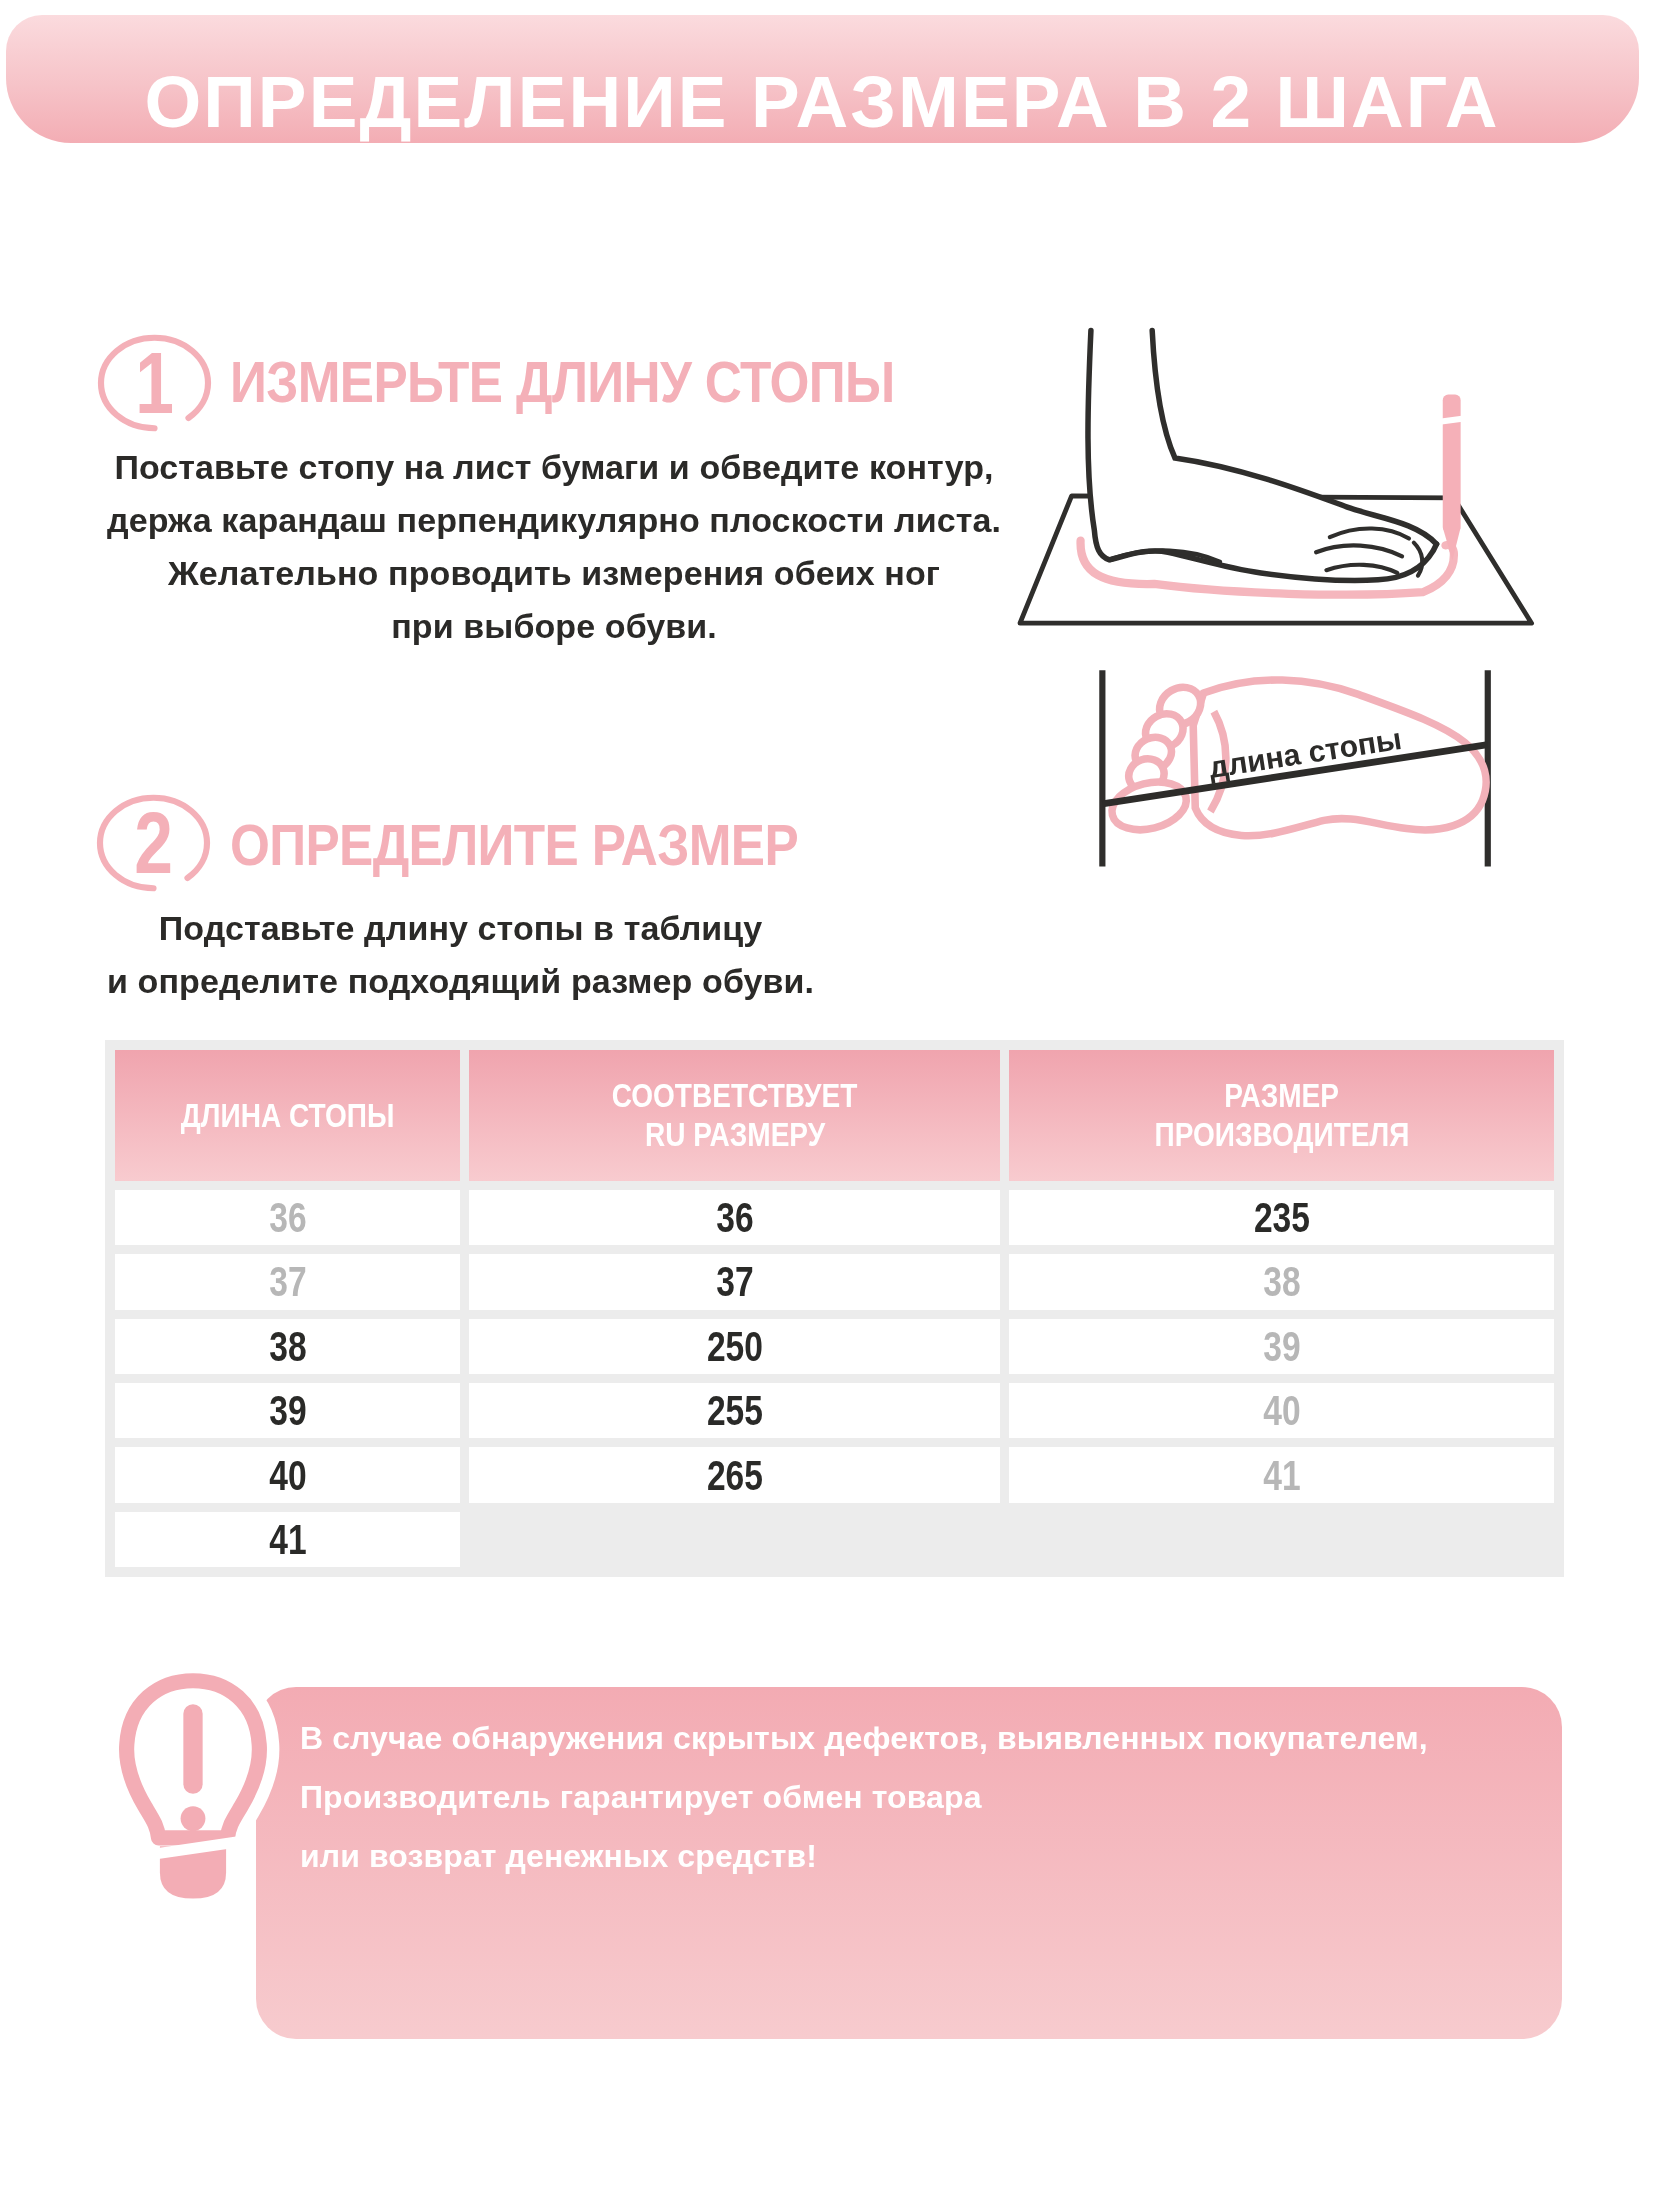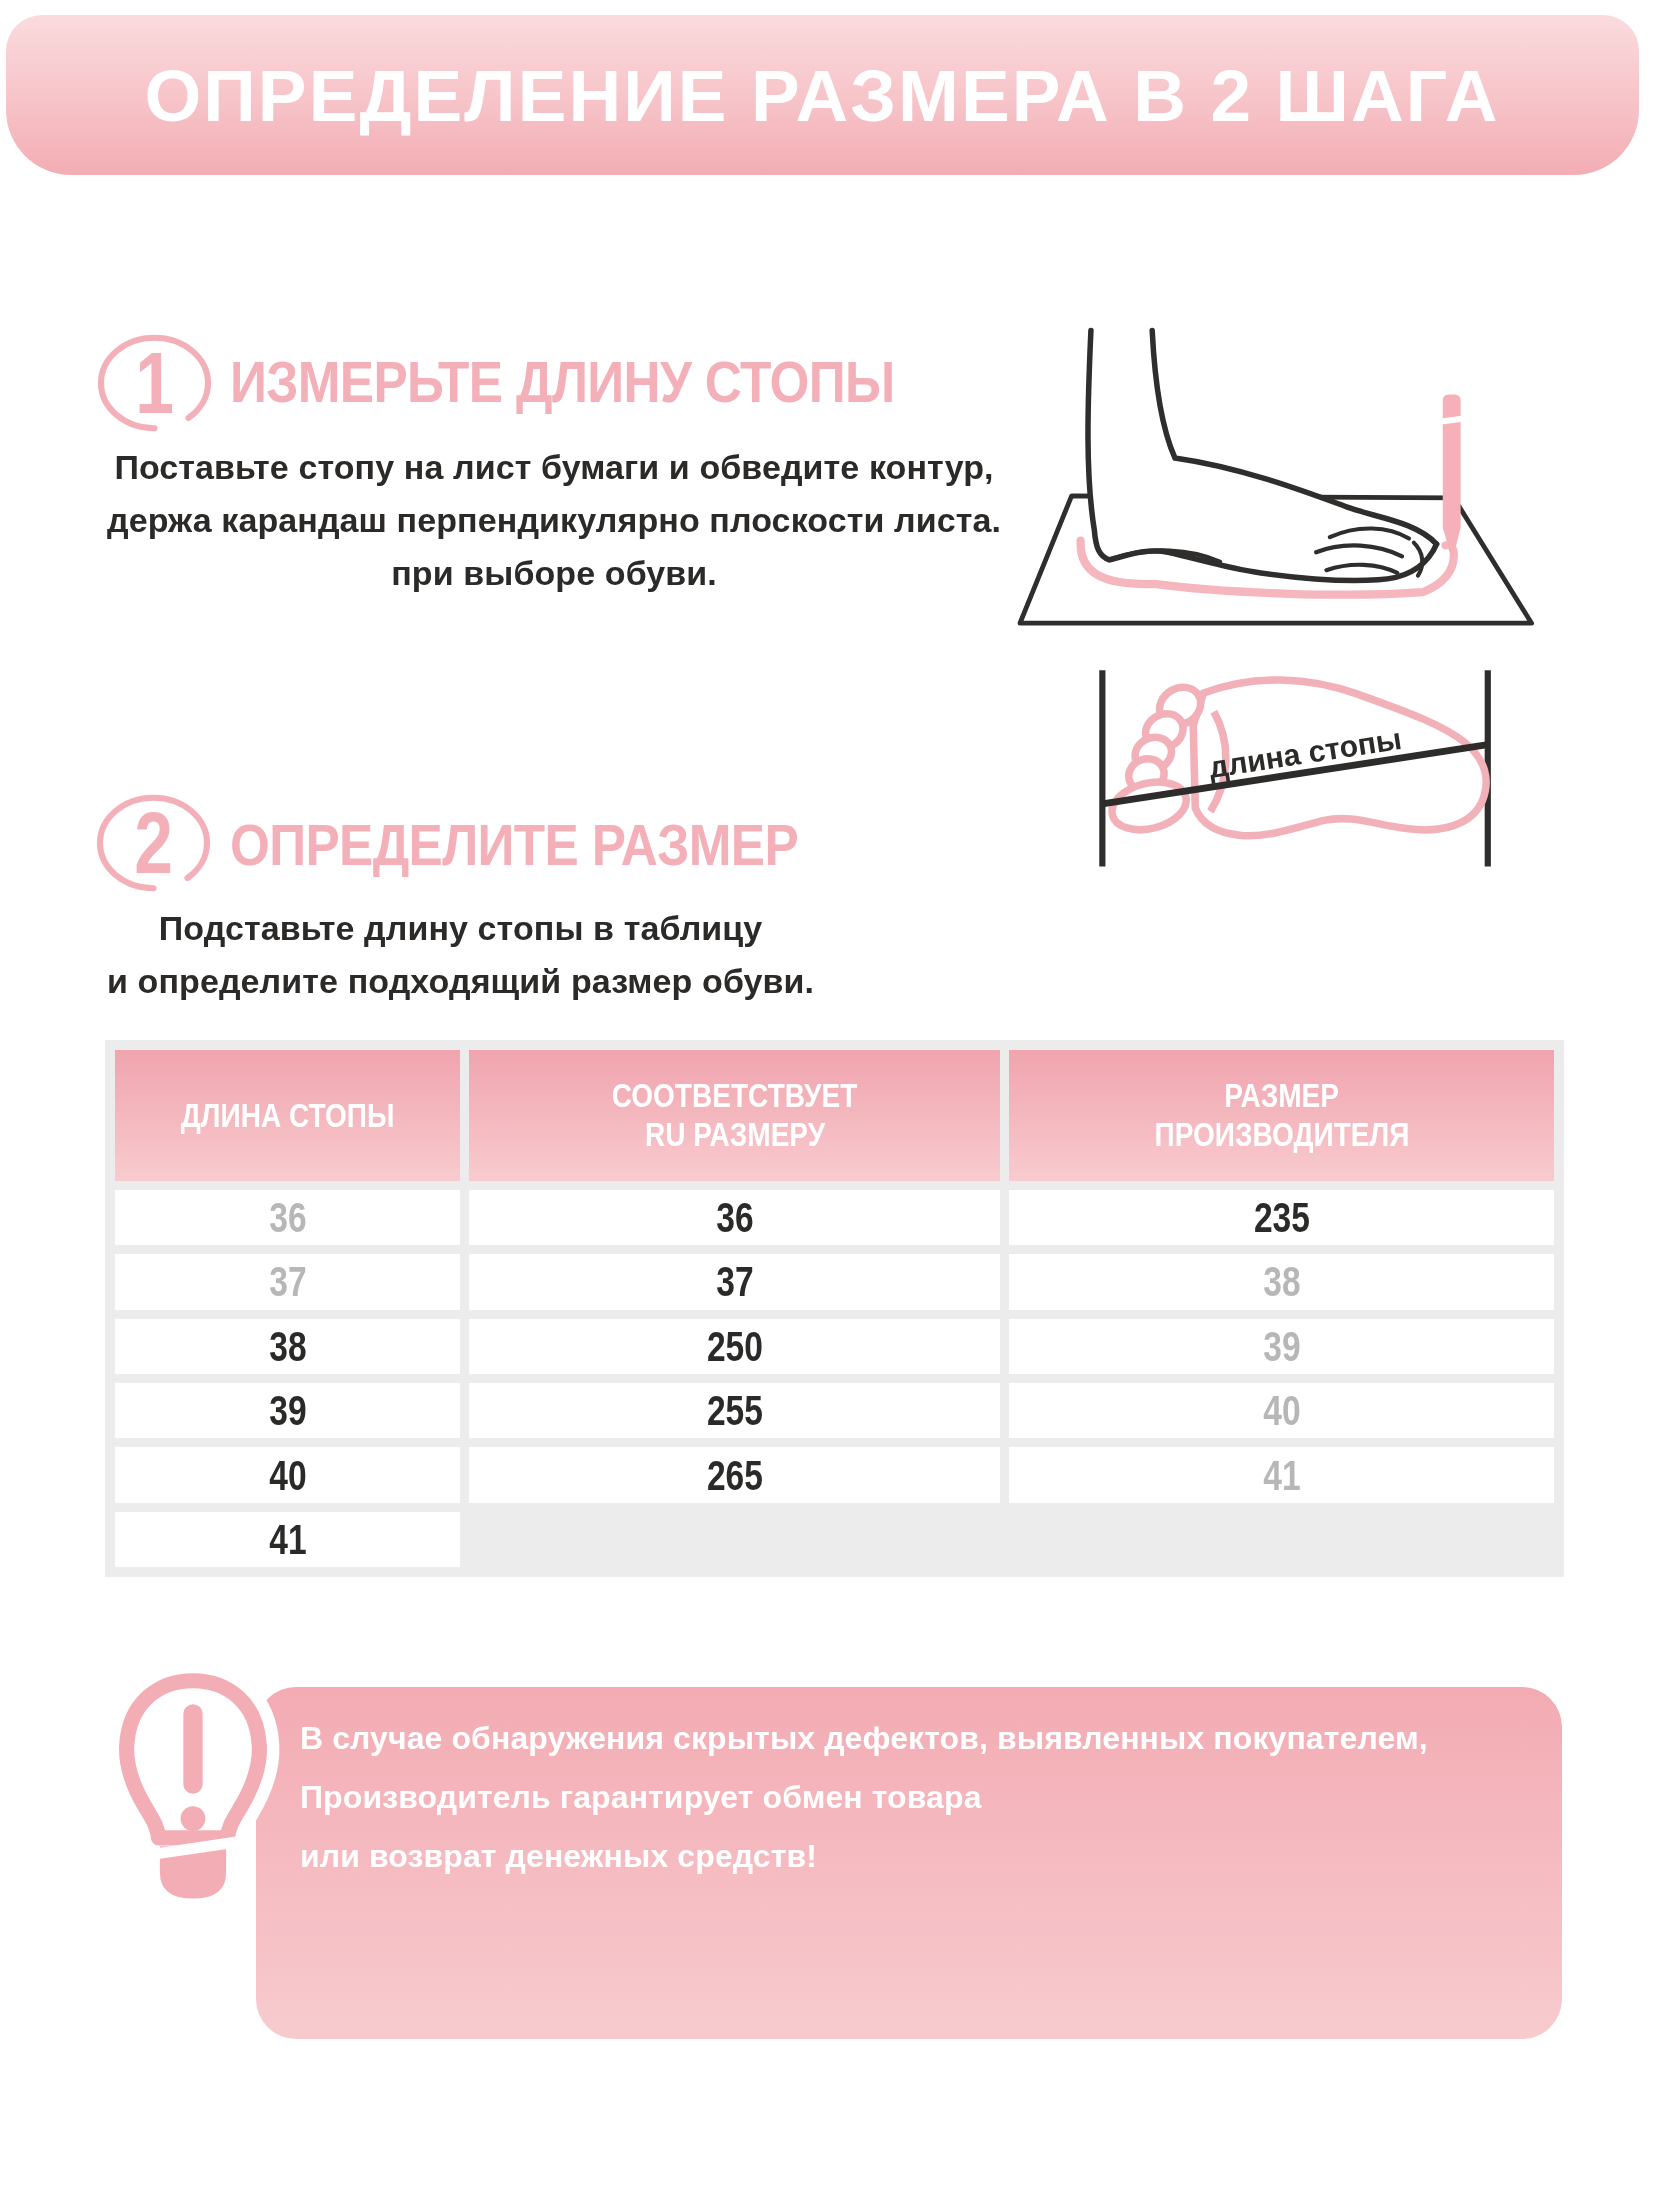--- a/index.html
+++ b/index.html
@@ -2,24 +2,24 @@
 <html style="font-size:11px"><head>
 <meta charset="utf-8">
 <style>
   html,body{margin:0;padding:0;}
   body{
     width:1654px;height:2205px;position:relative;background:#ffffff;
     font-family:"Liberation Sans",sans-serif;overflow:hidden;
   }
   
   .banner{
-    position:absolute;left:5.5px;top:15px;width:1633px;height:160px;
+    position:absolute;left:5.5px;top:15px;width:1633px;height:128px;
     border-radius:36px 36px 65px 65px;
     background:linear-gradient(180deg,#fbdbde 0%,#f6c3c8 55%,#f3adb4 100%);
-    display:flex;align-items:center;justify-content:center;
+    display:flex;align-items:flex-end;justify-content:center;
   }
   .banner h1{
     margin:0;color:#ffffff;font-size:73px;font-weight:800;
     letter-spacing:2.1px;white-space:nowrap;
   }
   
   .step-circle{position:absolute;width:103px;height:118px;}
   .step-circle svg{position:absolute;inset:0;width:100%;height:100%;overflow:visible;}
   .step-num{
     position:absolute;inset:0;display:flex;align-items:center;justify-content:center;
@@ -91,20 +91,21 @@
       <ellipse cx="75" cy="86" rx="66" ry="78" fill="none" stroke="#f4b0b8" stroke-width="9" stroke-linecap="round" stroke-dasharray="400 56" transform="rotate(90 75 86)"></ellipse>
     </svg>
     <div class="step-num">1</div>
   </div>
   <div class="step-title" id="title1">
     <span class="cond">ИЗМЕРЬТЕ ДЛИНУ СТОПЫ</span>
   </div>
   <div class="step-body" id="body1">
     <div>Поставьте стопу на лист бумаги и обведите контур,</div>
     <div>держа карандаш перпендикулярно плоскости листа.</div>
+    <div>Желательно проводить измерения обеих ног</div>
     <div>при выборе обуви.</div>
   </div>
 
   <div class="illus" id="illus1">
     <svg viewBox="0 0 870 530">
 
       <polygon points="75,280 630,283 743,465 0,465" fill="#ffffff" stroke="#2f2e2c" stroke-width="7" stroke-linejoin="round"></polygon>
 
       <path d="M103,40 C98,150 95,250 108,330 C110,355 115,368 130,373
                C150,368 185,355 215,362 C260,372 300,385 350,392

